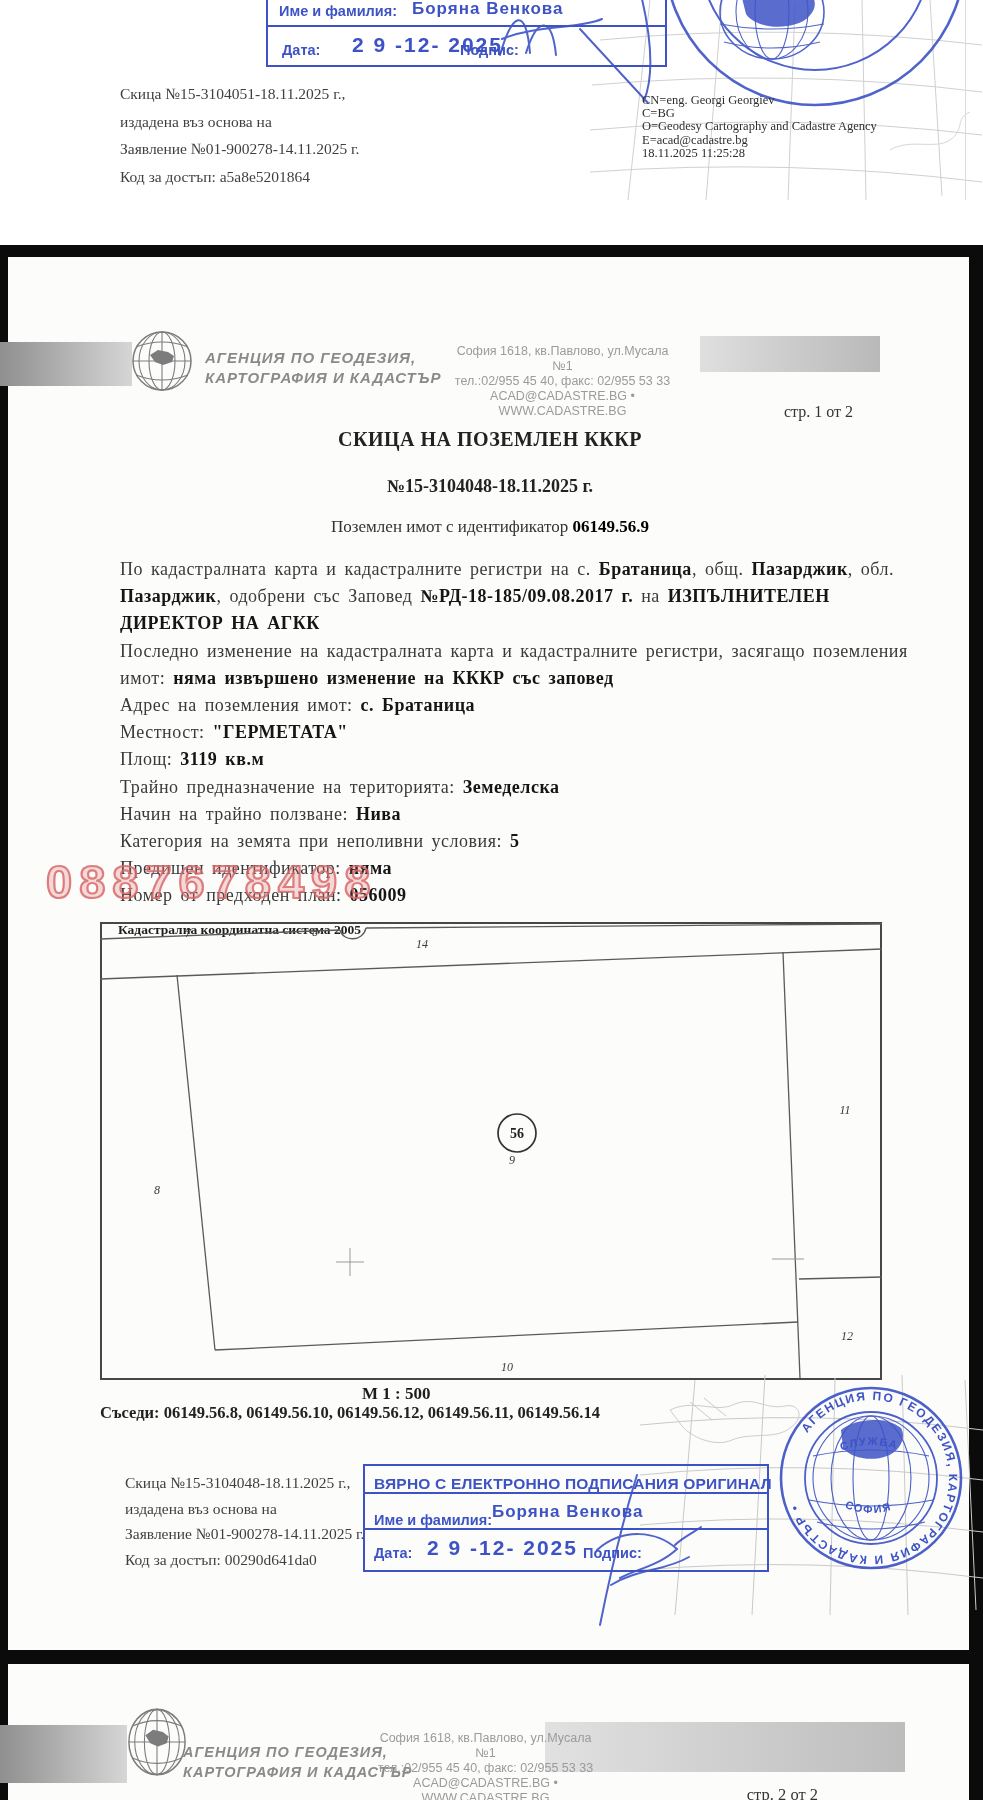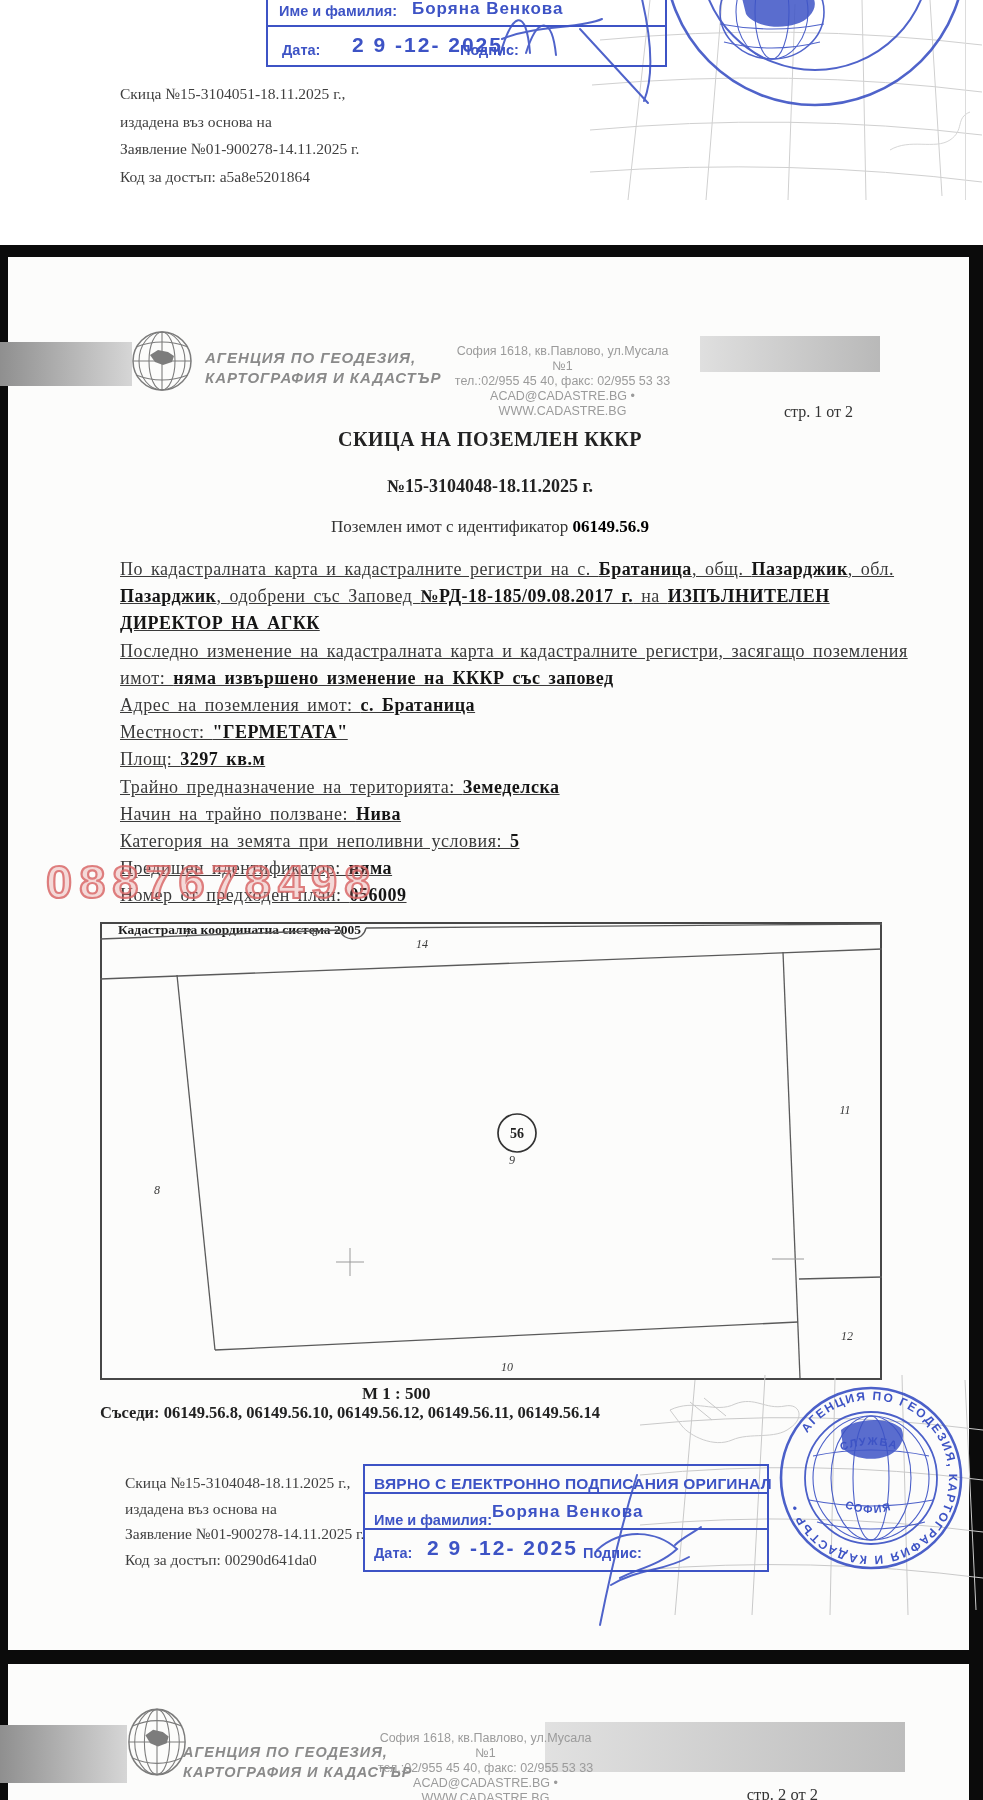--- a/index.html
+++ b/index.html
@@ -26,21 +26,21 @@
   
   .agency-text{color:#8a8a8a;font-weight:700;font-style:italic;letter-spacing:1px;line-height:20px;}
   .addr{color:#9b9b9b;font-size:12.5px;line-height:15px;text-align:center;}
   .band{background:linear-gradient(to right,#8f8f8f,#d6d6d6);}
   .band2{background:linear-gradient(to right,#d8d8d8,#a8a8a8);}
   .pagenum{font-size:16px;color:#333;}
   .doc-title{font-weight:700;font-size:20px;color:#222;letter-spacing:0.5px;}
   .doc-number{font-weight:700;font-size:18px;color:#222;}
   .subject{font-size:17px;color:#333;}
   .subject b{color:#000000;}
-  .bline{font-size:18px;line-height:27.2px;letter-spacing:0.5px;word-spacing:3px;color:#3a3a3a;white-space:nowrap;text-decoration:underline;}
+  .bline{font-size:18px;line-height:27.2px;letter-spacing:0.5px;word-spacing:3px;color:#3a3a3a;white-space:nowrap;}
   .bline b{color:#151515;}
   .coordnote{font-weight:700;font-size:13.5px;color:#1d1d1d;margin-top:16px;}
   .watermark{font-family:"Liberation Sans", sans-serif;font-weight:700;font-size:47px;letter-spacing:7px;
              color:rgba(217,104,104,0.28);-webkit-text-stroke:2.2px var(--watermark_red);opacity:.85;white-space:nowrap;}
   .scale-label{font-weight:700;font-size:17px;color:#1d1d1d;}
   .neighbors{font-size:16.5px;color:#222;font-weight:700;white-space:nowrap;}
   .ln{white-space:nowrap;}
   svg text{font-family:"Liberation Serif", serif;}
   .maplbl{font-style:italic;font-size:12px;fill:#3a3a3a;}
 </style>
@@ -107,20 +107,27 @@
     </g>
   </svg>
 
   <div class="abs issue-block serif" style="left:120px;top:80px;">
       <div class="ln">Скица №15-3104051-18.11.2025 г.,</div>
       <div class="ln">издадена въз основа на</div>
       <div class="ln">Заявление №01-900278-14.11.2025 г.</div>
       <div class="ln">Код за достъп: a5a8e5201864</div>
     </div>
 
+  <div class="abs cert-block serif" style="left:642px;top:94px;">
+      <div class="ln">CN=eng. Georgi Georgiev</div>
+      <div class="ln">C=BG</div>
+      <div class="ln">O=Geodesy Cartography and Cadastre Agency</div>
+      <div class="ln">E=acad@cadastre.bg</div>
+      <div class="ln">18.11.2025 11:25:28</div>
+    </div>
 
   <div class="abs bar" style="left:0;top:245px;width:983px;height:12px;"></div>
 
   <div class="abs paper" style="left:8px;top:257px;width:961px;height:1393px;"></div>
   <div class="abs edge" style="left:0;top:257px;width:8px;height:1543px;"></div>
   <div class="abs edge" style="left:969px;top:257px;width:14px;height:1543px;"></div>
 
   <div class="abs band" style="left:0;top:342px;width:132px;height:44px;"></div>
   <div class="abs band2" style="left:700px;top:336px;width:180px;height:36px;opacity:.8;"></div>
 
@@ -160,21 +167,21 @@
   </div>
 
   <div class="abs serif" style="left:120px;top:556px;width:800px;">
       <div class="bline"><span>По кадастралната карта и кадастралните регистри на с. </span><b>Братаница</b><span>, общ. </span><b>Пазарджик</b><span>, обл.</span></div>
       <div class="bline"><b>Пазарджик</b><span>, одобрени със Заповед </span><b>№РД-18-185/09.08.2017 г.</b><span> на </span><b>ИЗПЪЛНИТЕЛЕН</b></div>
       <div class="bline"><b>ДИРЕКТОР НА АГКК</b></div>
       <div class="bline"><span>Последно изменение на кадастралната карта и кадастралните регистри, засягащо поземления</span></div>
       <div class="bline"><span>имот: </span><b>няма извършено изменение на КККР със заповед</b></div>
       <div class="bline"><span>Адрес на поземления имот: </span><b>с. Братаница</b></div>
       <div class="bline"><span>Местност: </span><b>"ГЕРМЕТАТА"</b></div>
-      <div class="bline"><span>Площ: </span><b>3297 кв.м</b></div>
+      <div class="bline"><span>Площ: </span><b>3119 кв.м</b></div>
       <div class="bline"><span>Трайно предназначение на територията: </span><b>Земеделска</b></div>
       <div class="bline"><span>Начин на трайно ползване: </span><b>Нива</b></div>
       <div class="bline"><span>Категория на земята при неполивни условия: </span><b>5</b></div>
       <div class="bline"><span>Предишен идентификатор: </span><b>няма</b></div>
       <div class="bline"><span>Номер от предходен план: </span><b>056009</b></div>
     </div>
 
   <div class="abs coordnote serif" style="left:118px;top:906px;">Кадастрална координатна система 2005</div>
 
   <div class="abs watermark" style="left:46px;top:854px;">0887678498</div>

